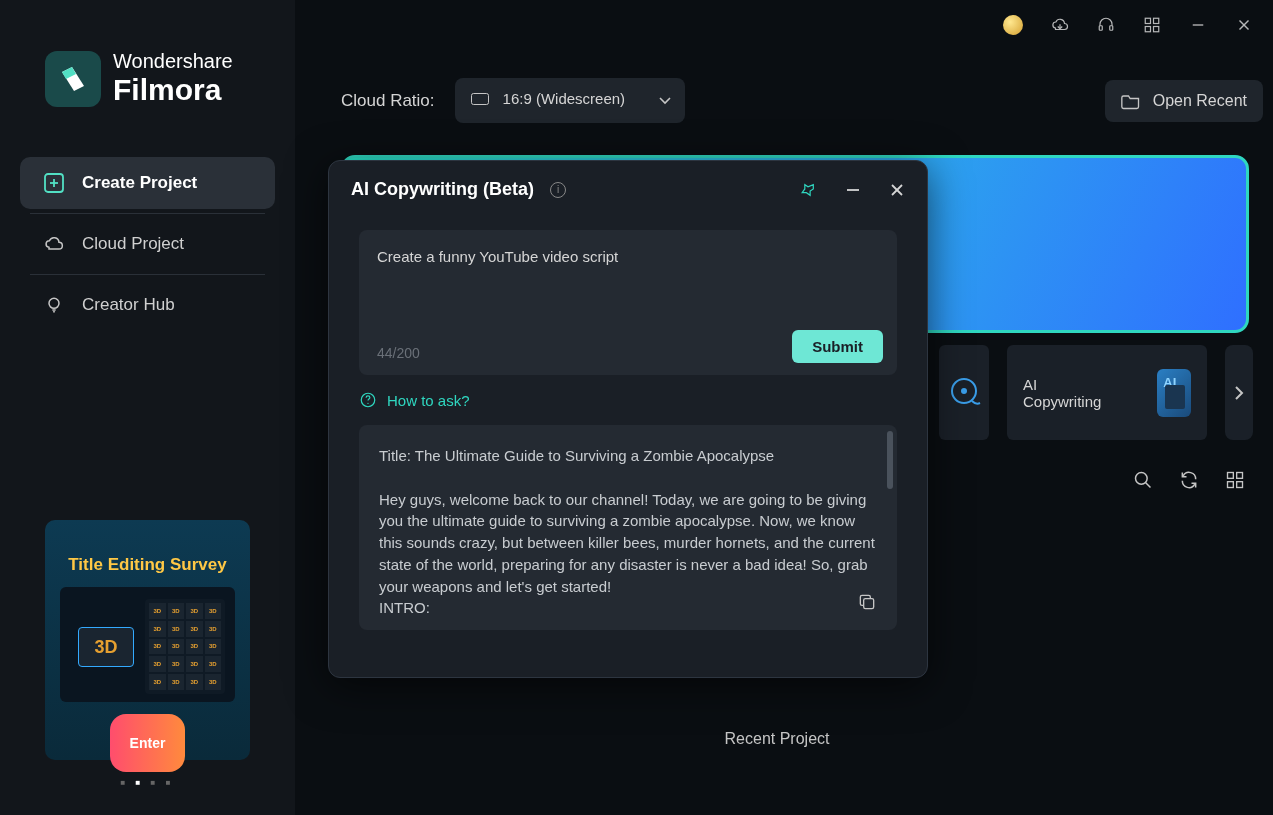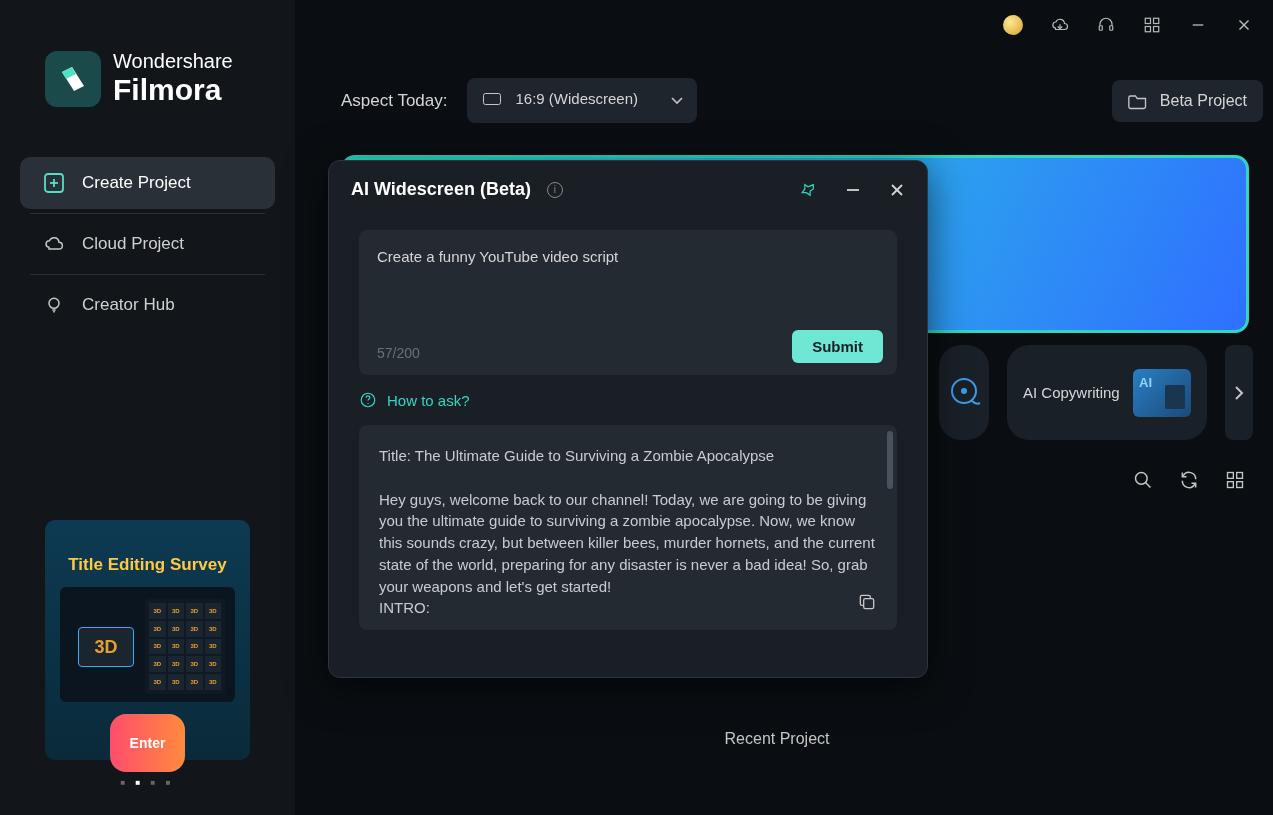--- a/index.html
+++ b/index.html
@@ -7,21 +7,21 @@
   
   .sidebar { position: absolute; left: 0; top: 0; width: 295px; height: 100%; background: #12161b; }
   .logo-area { display: flex; align-items: center; gap: 12px; padding: 50px 20px 30px 45px; }
   .logo-icon { width: 56px; height: 56px; background: #1a4a4a; border-radius: 12px; display: flex; align-items: center; justify-content: center; }
   .logo-text { display: flex; flex-direction: column; }
   .logo-line1 { font-size: 20px; font-weight: 400; color: #fff; }
   .logo-line2 { font-size: 30px; font-weight: 600; color: #fff; }
   
   .nav-list { padding: 0 20px; margin-top: 20px; }
   .nav-item { display: flex; align-items: center; gap: 18px; padding: 16px 24px; border-radius: 10px; cursor: pointer; font-size: 17px; color: #d0d0d0; }
-  .nav-item.active { background: #2a3038; color: #fff; font-weight: 400; }
+  .nav-item.active { background: #2a3038; color: #fff; font-weight: 700; }
   .divider { height: 1px; background: #2a3038; margin: 4px 10px; }
   
   .promo { position: absolute; bottom: 55px; left: 45px; width: 205px; height: 240px; background: linear-gradient(180deg, #0d3a52 0%, #0a2a3a 100%); border-radius: 10px; padding: 35px 12px 12px; }
   .promo-title { color: #ffc845; font-size: 17px; font-weight: 700; text-align: center; }
   .promo-preview { margin: 12px auto 0; width: 175px; height: 115px; background: #0a1520; border-radius: 6px; position: relative; }
   .promo-3d { position: absolute; left: 18px; top: 40px; width: 56px; height: 40px; background: #1a2530; border-radius: 4px; display: flex; align-items: center; justify-content: center; color: #e6a030; font-weight: 800; font-size: 18px; border: 1px solid #33aaff; }
   .promo-grid { position: absolute; right: 10px; top: 12px; width: 80px; height: 95px; background: #0f1a25; border-radius: 4px; display: grid; grid-template-columns: repeat(4, 1fr); gap: 2px; padding: 4px; }
   .promo-cell { background: #1a2530; font-size: 6px; color: #e6a030; display: flex; align-items: center; justify-content: center; font-weight: 700; }
   .promo-btn { margin: 12px auto 0; display: block; background: linear-gradient(90deg, #ff4d6d, #ff8a3d); color: #fff; border: none; border-radius: 16px; padding: 21px 20px; font-size: 14px; font-weight: 600; cursor: pointer; }
   .dots { position: absolute; bottom: 28px; left: 0; width: 295px; text-align: center; color: #666; font-size: 8px; letter-spacing: 4px; }
@@ -34,21 +34,21 @@
   .main { position: absolute; left: 295px; right: 0; top: 50px; bottom: 0; padding: 28px 0 0 46px; }
   .top-row { display: flex; align-items: center; gap: 20px; }
   .ar-label { font-size: 17px; color: #d5d5d5; }
   .ar-select { background: #1f252c; border: none; border-radius: 8px; padding: 12px 40px 16px 48px; color: #d5d5d5; font-size: 15px; cursor: pointer; position: relative; width: 230px; display:flex; align-items:center; gap:14px; }
   .chev { position: absolute; right: 14px; top: 50%; transform: translateY(-50%); }
   .open-proj { margin-left: auto; margin-right: 10px; background: #1f252c; border: none; border-radius: 8px; padding: 12px 16px; color: #d5d5d5; font-size: 16px; cursor: pointer; display: flex; align-items: center; gap: 12px; }
   
   .hero { margin-top: 32px; margin-right: 24px; height: 178px; background: linear-gradient(115deg, #27e5c8 0%, #2bb5e8 45%, #2f6fff 100%); border-radius: 14px; border: 3px solid #2fd7c0; position:relative; }
   
   .cards-row { margin-top: 12px; display: flex; gap: 18px; }
-  .card { width: 200px; height: 95px; background: #1a2028; border-radius: 22px; display: flex; align-items: center; padding: 0 16px; gap: 4px; cursor: pointer; }
+  .card { width: 200px; height: 95px; background: #1a2028; border-radius: 6px; display: flex; align-items: center; padding: 0 16px; gap: 28px; cursor: pointer; }
   .card-label { font-size: 15px; color: #d5d5d5; }
   .card-spacer { flex:1; }
   .card-thumb { width: 58px; height: 48px; border-radius: 6px; }
   .cards-next { width: 28px; height: 95px; background: #1a2028; border-radius: 8px; display: flex; align-items: center; justify-content: center; cursor: pointer; }
   
   .icon-row { margin-top: 30px; margin-right: 28px; display: flex; justify-content: flex-end; gap: 26px; }
   
   .recent { text-align: center; color: #c5c5c5; font-size: 16px; margin-top: 240px; margin-right: 60px; }
   
   
@@ -172,35 +172,35 @@
       <line x1="5" y1="12" x2="19" y2="12" stroke="#d5d5d5" stroke-width="1.8"></line>
     </svg>
   <svg class="title-icon" viewBox="0 0 24 24">
       <line x1="6" y1="6" x2="18" y2="18" stroke="#d5d5d5" stroke-width="1.8"></line>
       <line x1="18" y1="6" x2="6" y2="18" stroke="#d5d5d5" stroke-width="1.8"></line>
     </svg>
 </div>
 
 <div class="main">
   <div class="top-row">
-    <span class="ar-label">Aspect Today:</span>
+    <span class="ar-label">Cloud Ratio:</span>
     <div class="ar-select">
       <svg width="18" height="12" viewBox="0 0 18 12" style="position:absolute; left:16px;">
           <rect x="0.5" y="0.5" width="17" height="11" rx="2" stroke="#c5c5c5" fill="none"></rect>
         </svg>
       <span>16:9 (Widescreen)</span>
       <svg class="chev" width="12" height="8" viewBox="0 0 12 8">
           <polyline points="1,1 6,6 11,1" stroke="#c5c5c5" stroke-width="1.6" fill="none"></polyline>
         </svg>
     </div>
     <button class="open-proj">
       <svg width="20" height="18" viewBox="0 0 24 20">
           <path d="M3 4h6l2 3h10v10a2 2 0 0 1-2 2H3a2 2 0 0 1-2-2V6a2 2 0 0 1 2-2z" stroke="#c5c5c5" stroke-width="1.6" fill="none"></path>
         </svg>
-      <span>Beta Project</span>
+      <span>Open Recent</span>
     </button>
   </div>
 
   <div class="hero"></div>
 
   <div class="cards-row" style="margin-left:598px;">
     <div class="card" style="width:50px; padding:0; justify-content:center;">
       <svg width="40" height="40" viewBox="0 0 40 40">
           <circle cx="20" cy="18" r="12" stroke="#3a9de8" stroke-width="2" fill="none"></circle>
           <circle cx="20" cy="18" r="3" fill="#3a9de8"></circle>
@@ -238,39 +238,39 @@
         <rect x="3" y="14" width="7" height="7" stroke="#c5c5c5" stroke-width="1.6" fill="none"></rect>
         <rect x="14" y="14" width="7" height="7" stroke="#c5c5c5" stroke-width="1.6" fill="none"></rect>
       </svg>
   </div>
 
   <div class="recent">Recent Project</div>
 </div>
 
 <div class="modal">
   <div class="modal-head">
-    <span class="modal-title">AI Widescreen (Beta)</span>
+    <span class="modal-title">AI Copywriting (Beta)</span>
     <span class="info-icon">i</span>
     <div class="modal-actions">
       <svg class="pin-icon" width="18" height="18" viewBox="0 0 24 24">
           <path d="M12 2l4 4-1 5 4 4-6 1-4 4-1-6-4-4 5-1z" stroke="#2fd7c0" stroke-width="1.6" fill="none" transform="rotate(45 12 12)"></path>
         </svg>
       <svg class="modal-min" width="16" height="16" viewBox="0 0 16 16">
           <line x1="2" y1="8" x2="14" y2="8" stroke="#d5d5d5" stroke-width="1.8"></line>
         </svg>
       <svg class="modal-close" width="16" height="16" viewBox="0 0 16 16">
           <line x1="3" y1="3" x2="13" y2="13" stroke="#d5d5d5" stroke-width="1.8"></line>
           <line x1="13" y1="3" x2="3" y2="13" stroke="#d5d5d5" stroke-width="1.8"></line>
         </svg>
     </div>
   </div>
 
   <div class="prompt-box">
     <div class="prompt-text">Create a funny YouTube video script</div>
-    <div class="char-count">57/200</div>
+    <div class="char-count">44/200</div>
     <button class="submit-btn">Submit</button>
   </div>
 
   <div class="meta-row">
     <div class="how-to">
       <svg width="18" height="18" viewBox="0 0 24 24">
           <circle cx="12" cy="12" r="9" stroke="#2fd7c0" stroke-width="1.6" fill="none"></circle>
           <path d="M9.5 9a2.5 2.5 0 0 1 5 0c0 1.5-2.5 2-2.5 3.5" stroke="#2fd7c0" stroke-width="1.6" fill="none"></path>
           <circle cx="12" cy="16.5" r="0.8" fill="#2fd7c0"></circle>
         </svg>

